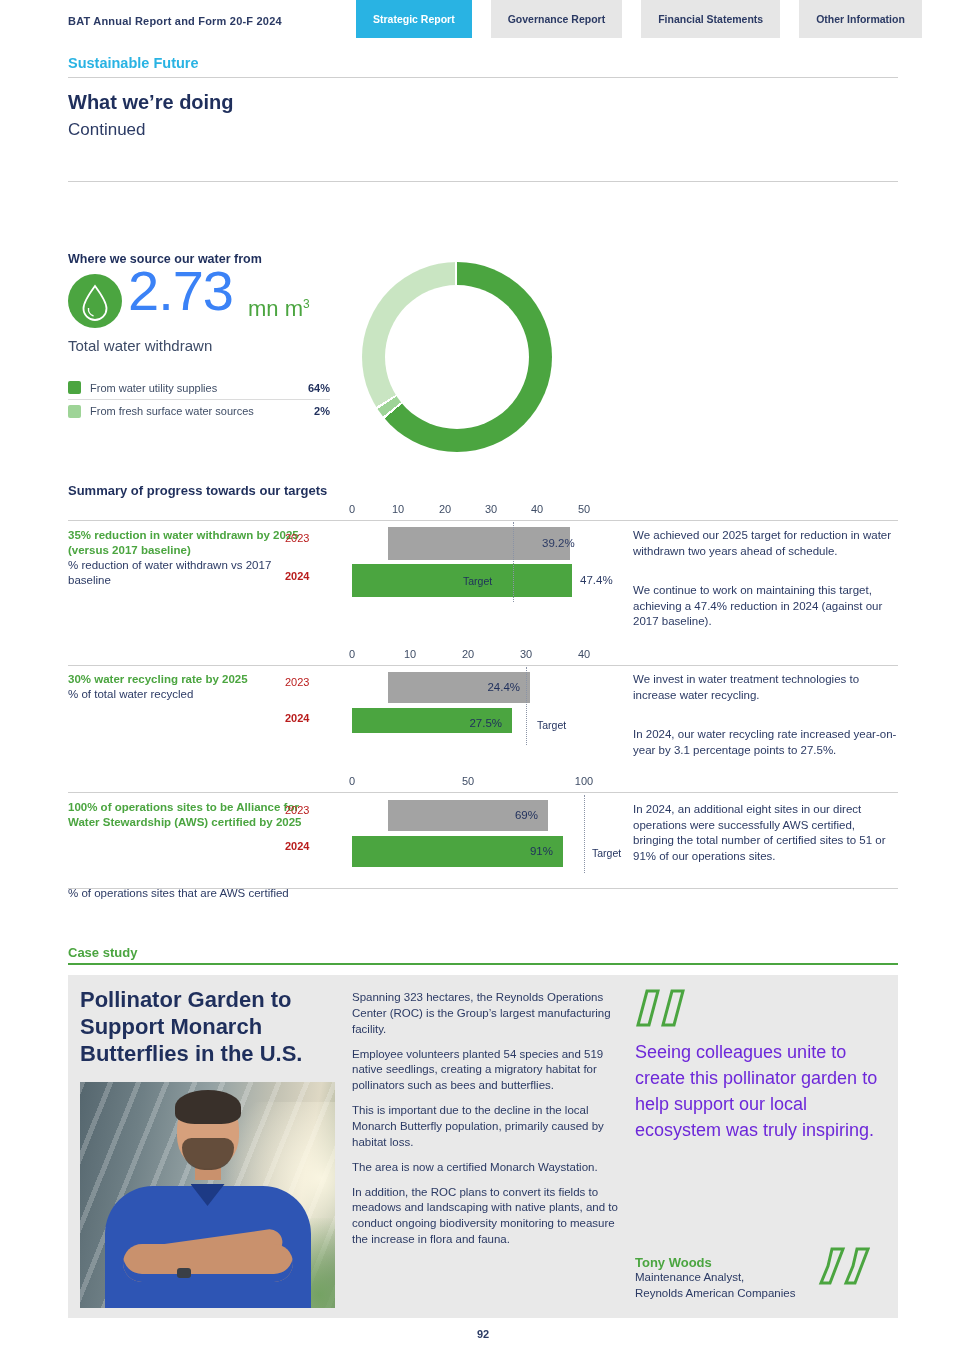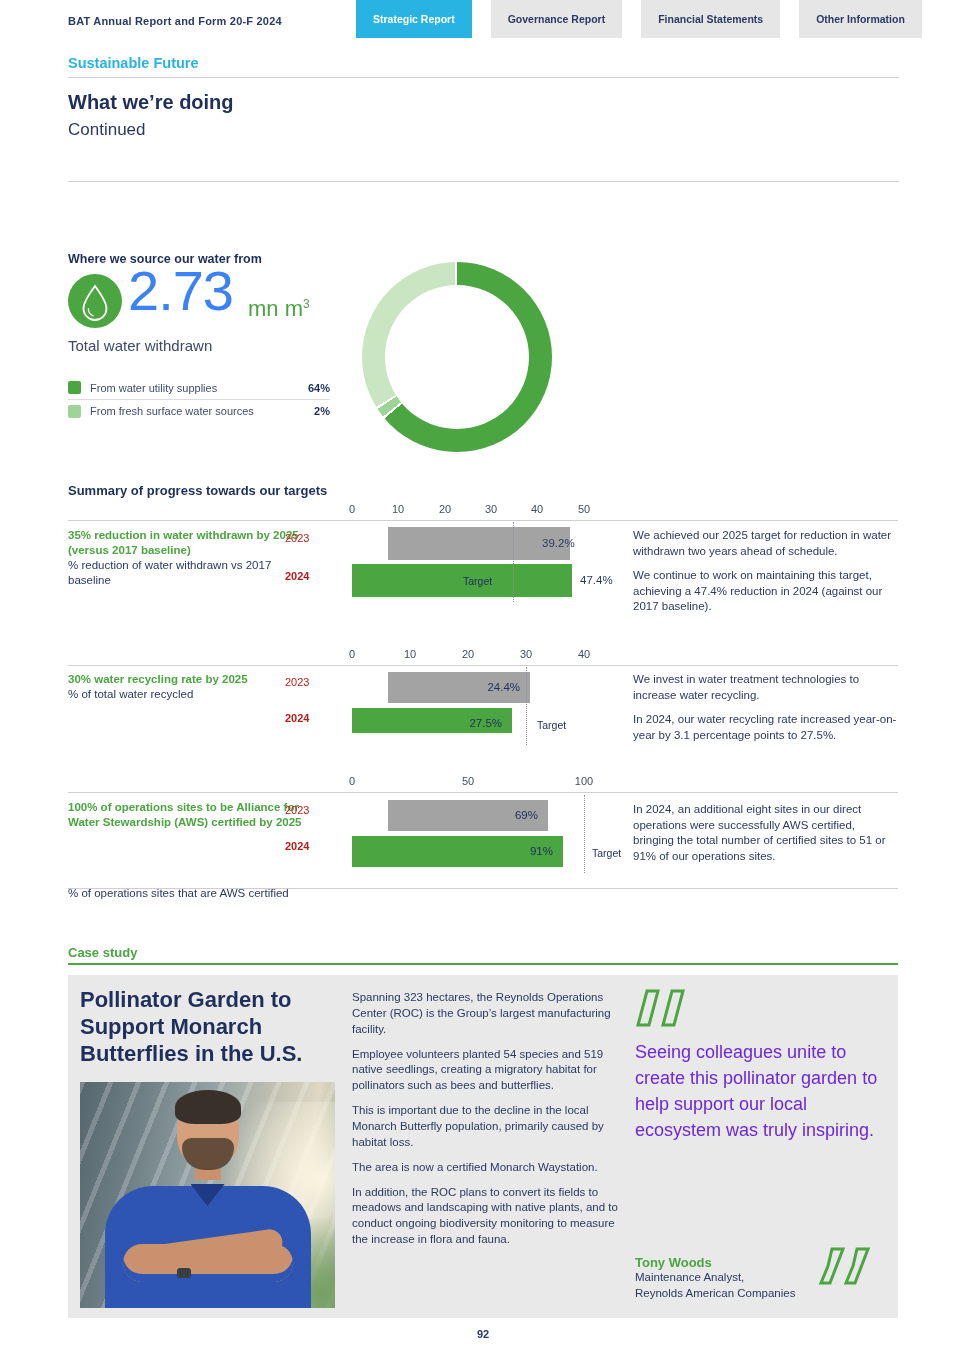--- a/index.html
+++ b/index.html
@@ -47,21 +47,21 @@
   .year-label { font-size:11px; color:#b91c1c; width:60px; text-align:left; }
   .year-label.bold { font-weight:bold; }
   .bar { height:33px; }
   .bar.light { background:#a3a3a3;margin-left:36px; }
   .bar.dark { background:#4ba540; }
   .bar-inner-label { font-size:11.5px; color:#1f2f5c; text-align:right; line-height:31px; padding-right:10px; }
   .bar-value { font-size:11.5px; color:#2b3a64; }
   .target-line { border-left:1px dotted #8a93a6; width:0; }
   .target-text { font-size:10.5px; color:#1f2f5c; }
   .commentary { width:264px; font-size:11.5px; line-height:1.35; color:#2b3a64; }
-  .commentary p + p { margin-top:9px; }
+  .commentary p + p { margin-top:24px; }
 
   
   .eyebrow-green { color:#4ba540; font-size:13px; font-weight:bold; }
   .rule-green { height:2px; background:#4ba540; }
   .case-box { background:#e9e9e9; }
   .case-title { color:#1f2f5c; font-size:22px; font-weight:bold; line-height:1.22; }
   .case-paras { width:274px; font-size:11.5px; line-height:1.38; color:#2b3a64; }
   .case-paras p + p { margin-top:9px; }
   .quote-text { width:258px; font-size:18px; line-height:1.44; color:#6d28d9; }
   .attr-name { color:#4ba540; font-size:13px; font-weight:bold; }

